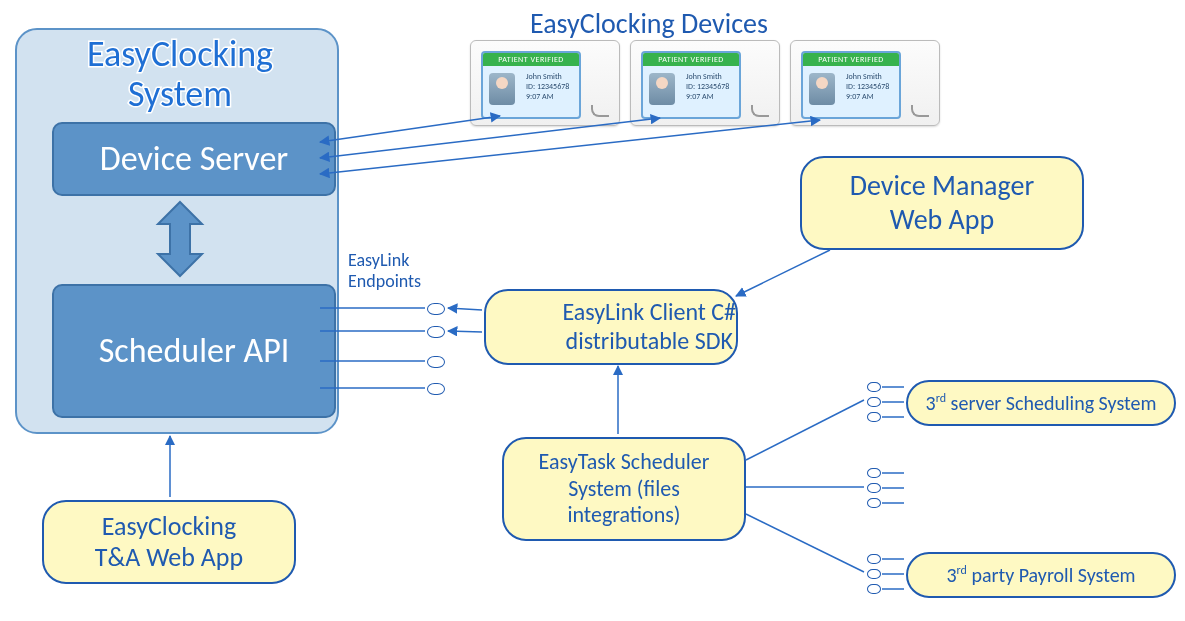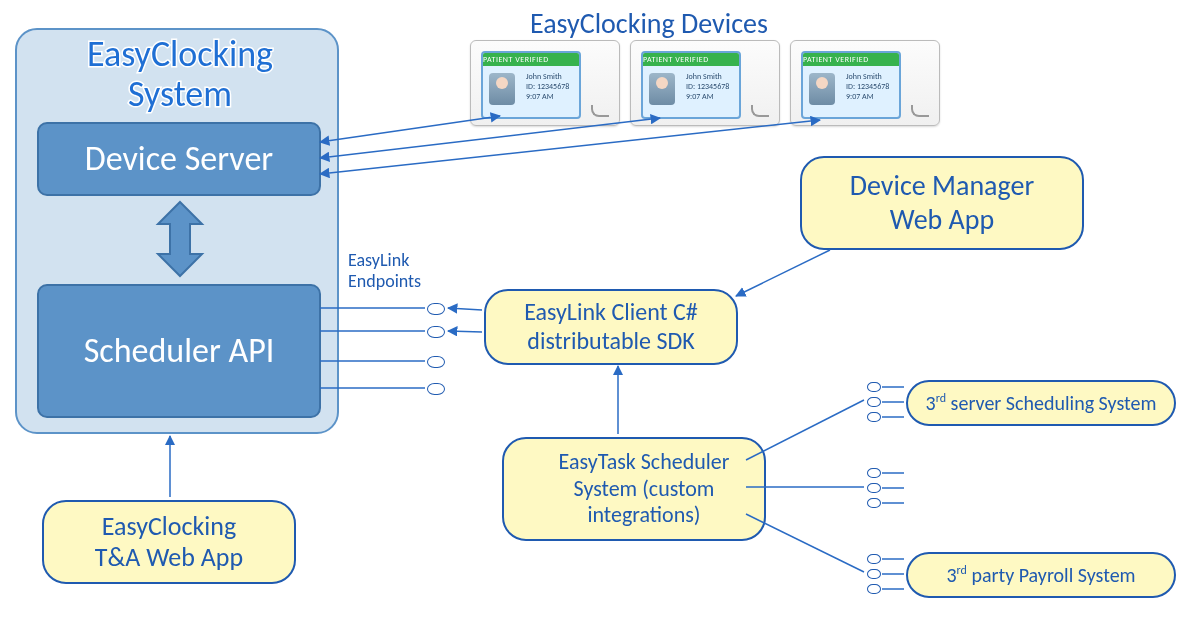--- a/index.html
+++ b/index.html
@@ -3,32 +3,32 @@
 <meta charset="utf-8">
 <style>
   html,body{margin:0;padding:0;width:1185px;height:621px;background:#fff;font-family:"Segoe UI",Calibri,Arial,sans-serif;color:#1f5ab0;}
   .canvas{position:relative;width:1097px;height:621px;}
   .box{position:absolute;border:2px solid #1f5ab0;border-radius:24px;background:#fef9c3;text-align:center;display:flex;align-items:center;justify-content:center;line-height:1.2;color:#1f5ab0;}
   .fill{background:#5c93c8;color:#fff;border:2px solid #3d72a7;}
   .system{position:absolute;border:2px solid #5c93c8;border-radius:22px;background:#d2e2f0;}
   .outline{stroke:#fff;stroke-width:3px;paint-order:stroke fill;}
   .label{position:absolute;font-size:22px;color:#1f5ab0;}
   .label-sm{position:absolute;font-size:18px;color:#1f5ab0;}
-  .t-big{font-size:34px;}
-  .t-med{font-size:24px;}
+  .t-big{font-size:34px;margin-left:15px;}
+  .t-med{font-size:24px;justify-content:flex-end;}
   .t-med2{font-size:22px;}
   .t-sm{font-size:20px;}
   sup{font-size:60%;}
   svg.lines{position:absolute;left:0;top:0;width:1185px;height:621px;pointer-events:none;}
   .arrow-line{stroke:#2a6bc4;stroke-width:1.5;fill:none;}
   .arrow-head{fill:#2a6bc4;}
   
   .device{position:absolute;width:148px;height:84px;border:1px solid #bbb;border-radius:6px;background:linear-gradient(#fcfcfc,#f0f0f0);box-shadow:0 1px 2px rgba(0,0,0,.15);}
   .device .screen{position:absolute;left:10px;top:10px;width:96px;height:64px;border:2px solid #6aa5d9;border-radius:4px;background:#dff1ff;overflow:hidden;}
-  .device .bar{position:absolute;left:0;top:0;right:0;height:13px;background:#37b24d;color:#fff;font-size:8px;line-height:13px;letter-spacing:.5px;}
+  .device .bar{position:absolute;left:0;top:0;right:0;height:13px;background:#37b24d;color:#fff;font-size:8px;text-align:center;line-height:13px;letter-spacing:.5px;}
   .device .info{position:absolute;left:36px;top:18px;font-size:8px;color:#2b4c6f;line-height:1.25;margin-left:7px;}
   .device .face{position:absolute;left:6px;top:20px;width:26px;height:32px;border-radius:4px;background:linear-gradient(#9db6c9,#6e8ca5);}
   .device .face::after{content:"";position:absolute;left:7px;top:4px;width:12px;height:12px;border-radius:50%;background:#f4d7c4;}
   .device .logo{position:absolute;right:10px;bottom:8px;width:16px;height:10px;border-bottom:2px solid #999;border-left:2px solid #999;border-radius:0 0 0 8px;}
   
   .dot{position:absolute;width:16px;height:10px;border:1.5px solid #1f5ab0;border-radius:50%/60%;background:#fff;}
   .dot-sm{position:absolute;width:12px;height:8px;border:1.5px solid #1f5ab0;border-radius:50%/60%;background:#fff;}
   
   .block-arrow{position:absolute;}
 </style>
@@ -62,22 +62,22 @@
 <div class="dot" style="left:427px;top:383px"></div>
 
 <div class="box t-med" style="left:484px;top:289px;width:250px;height:72px;">
   <div><span>EasyLink Client C#</span><br><span>distributable SDK</span></div>
 </div>
 
 <div class="box" style="left:800px;top:156px;width:280px;height:90px;font-size:28px;">
   <div><span>Device Manager</span><br><span>Web App</span></div>
 </div>
 
-<div class="box t-med2" style="left:502px;top:437px;width:240px;height:100px;padding-left:20px;">
-  <div><span>EasyTask Scheduler</span><br><span>System (custom</span><br><span>integrations)</span></div>
+<div class="box t-med2" style="left:502px;top:437px;width:240px;height:100px;">
+  <div><span>EasyTask Scheduler</span><br><span>System (files</span><br><span>integrations)</span></div>
 </div>
 
 
 <div class="dot-sm" style="left:867px;top:382px"></div>
 <div class="dot-sm" style="left:867px;top:397px"></div>
 <div class="dot-sm" style="left:867px;top:412px"></div>
 
 <div class="dot-sm" style="left:867px;top:468px"></div>
 <div class="dot-sm" style="left:867px;top:483px"></div>
 <div class="dot-sm" style="left:867px;top:498px"></div>

